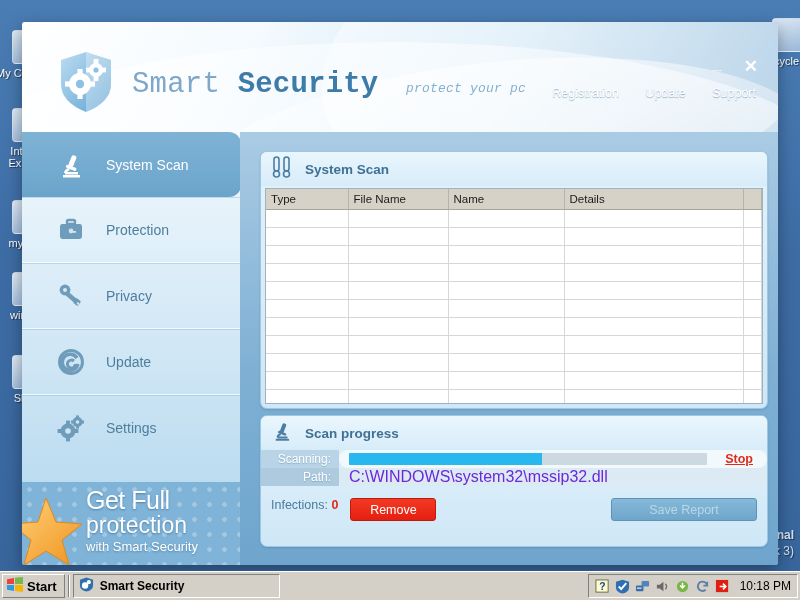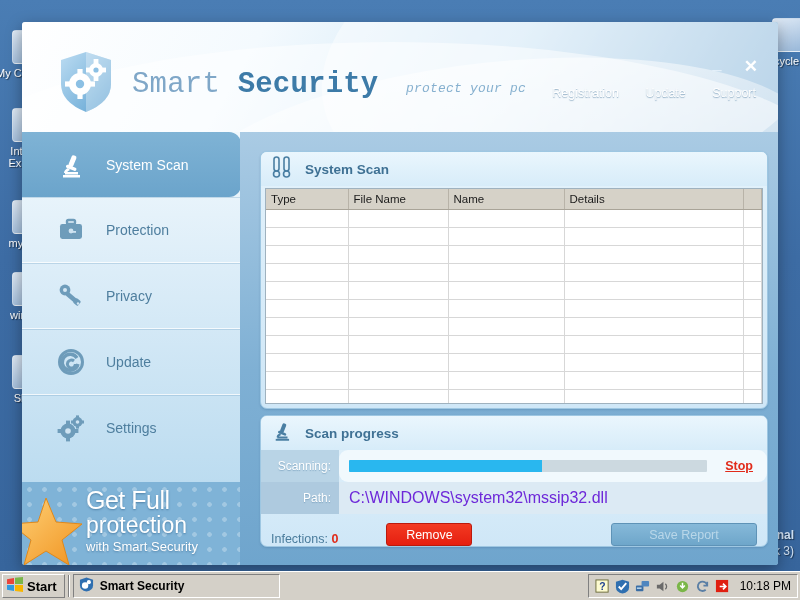--- a/index.html
+++ b/index.html
@@ -133,43 +133,42 @@
   }
   table{border-collapse:collapse;width:100%;font-size:11.5px;color:#1b1b1b;table-layout:fixed;}
   thead th{
     background:#d6d2c8;border-right:1px solid #b8b3a8;border-bottom:1px solid #a9a498;
     text-align:left;font-weight:normal;padding:2px 0 2px 5px;height:16px;
   }
   tbody td{
     border-right:1px solid #d7d7d7;border-bottom:1px solid #d7d7d7;height:15px;
   }
   
-  .prow{display:flex;align-items:stretch;height:32px;}
+  .prow{display:flex;align-items:stretch;height:18px;}
   .plabel{
     width:70px;background:#b9d4e6;color:#ffffff;font-size:12px;
     display:flex;align-items:center;justify-content:flex-end;padding-right:8px;
     text-shadow:0 1px 1px rgba(90,135,170,.5);
   }
   .pval{flex:1;display:flex;align-items:center;padding-left:10px;}
   #prow1 .pval{background:#f1f9fd;border-radius:9px;}
   #prow2 .pval{background:#dceaf4;}
   #prow2 .plabel{background:#aecadf;}
   #pbar{
     position:relative;width:358px;height:12px;background:#ccd9e0;border-radius:1px;overflow:hidden;
   }
   #pbarfill{position:absolute;left:0;top:0;height:12px;background:#29b7ef;}
   #stoplink{
     margin-left:auto;margin-right:14px;color:#e12b1a;font-size:12.5px;font-weight:bold;
     text-decoration:underline;cursor:pointer;
   }
   #pathtxt{font-size:16px;color:#6d28d9;}
   #pfoot{
-    position:absolute;left:0;right:0;bottom:0;height:48px;display:flex;align-items:flex-end;
+    position:absolute;left:0;right:0;bottom:0;height:48px;display:flex;align-items:flex-start;
     padding:0 10px;
-    gap:36px;
   }
   #inf{font-size:12.5px;color:#4a7c9c;}
   #inf b{color:#e02a18;}
   .btn{
     height:21px;min-width:144px;border-radius:3px;font-size:12.5px;
     display:flex;align-items:center;justify-content:center;cursor:pointer;
   }
   #savebtn{
     background:linear-gradient(180deg,#86b9d9,#6ea6ca);color:#b9d7e9;
     border:1px solid #5e93b7;margin-left:auto;cursor:default;

